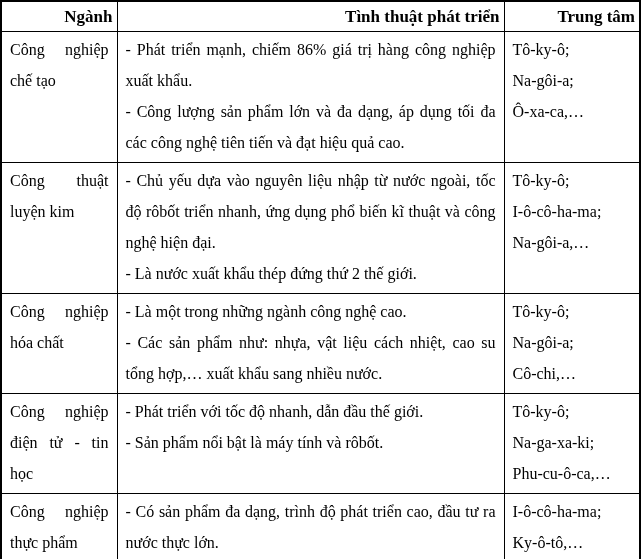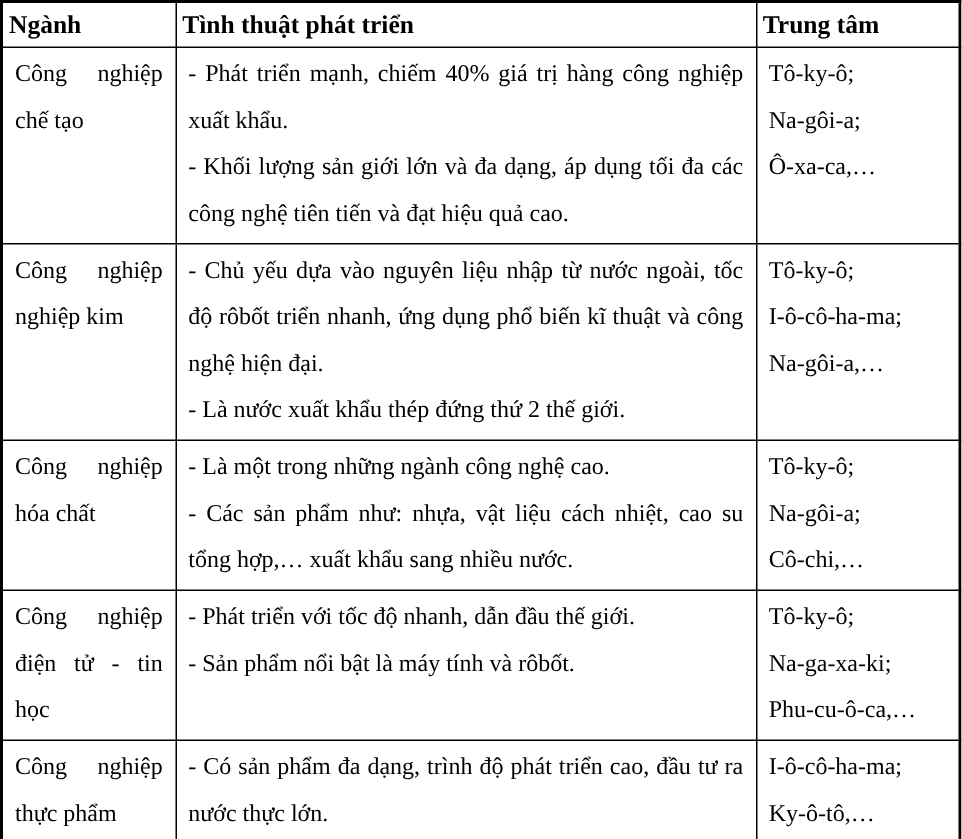--- a/index.html
+++ b/index.html
@@ -24,21 +24,21 @@
   table.industry-table td {
     border: 1px solid #000000;
     vertical-align: top;
     font-size: 16px;
     line-height: 31px;
     padding: 2px 8px 4px 8px;
     overflow: hidden;
   }
   table.industry-table th {
     font-weight: bold;
-    text-align: left;
+    text-align: right;
     font-size: 17px;
     line-height: 25px;
     padding: 2px 4px;
   }
   col.col-industry  { width: 116px; }
   col.col-dev       { width: 387px; }
   col.col-centers   { width: 136px; }
   td.cell-industry {
     text-align: justify;
     text-align-last: left;
@@ -70,31 +70,31 @@
     <tr>
       <th>Ngành</th>
       <th>Tình thuật phát triển</th>
       <th>Trung tâm</th>
     </tr>
   </thead>
   <tbody>
     <tr>
       <td class="cell-industry">Công nghiệp chế tạo</td>
       <td class="cell-dev">
-        <p>- Phát triển mạnh, chiếm 40% giá trị hàng công nghiệp xuất khẩu.</p>
-        <p>- Khối lượng sản giới lớn và đa dạng, áp dụng tối đa các công nghệ tiên tiến và đạt hiệu quả cao.</p>
+        <p>- Phát triển mạnh, chiếm 86% giá trị hàng công nghiệp xuất khẩu.</p>
+        <p>- Công lượng sản phẩm lớn và đa dạng, áp dụng tối đa các công nghệ tiên tiến và đạt hiệu quả cao.</p>
       </td>
       <td class="cell-centers">
         <div>Tô-ky-ô;</div>
         <div>Na-gôi-a;</div>
         <div>Ô-xa-ca,…</div>
       </td>
     </tr>
     <tr>
-      <td class="cell-industry">Công nghiệp nghiệp kim</td>
+      <td class="cell-industry">Công thuật luyện kim</td>
       <td class="cell-dev">
         <p>- Chủ yếu dựa vào nguyên liệu nhập từ nước ngoài, tốc độ rôbốt triển nhanh, ứng dụng phổ biến kĩ thuật và công nghệ hiện đại.</p>
         <p>- Là nước xuất khẩu thép đứng thứ 2 thế giới.</p>
       </td>
       <td class="cell-centers">
         <div>Tô-ky-ô;</div>
         <div>I-ô-cô-ha-ma;</div>
         <div>Na-gôi-a,…</div>
       </td>
     </tr>

